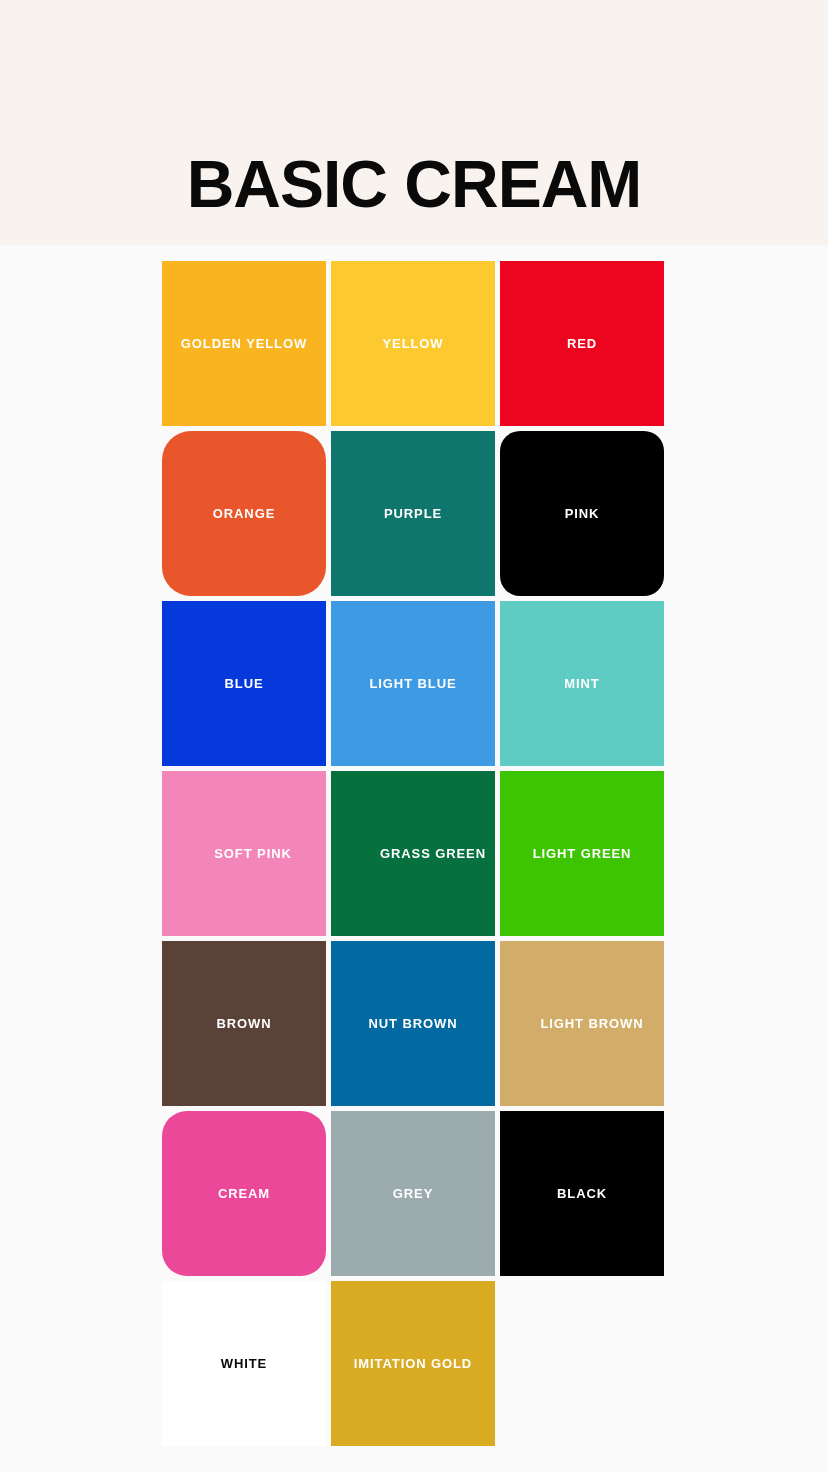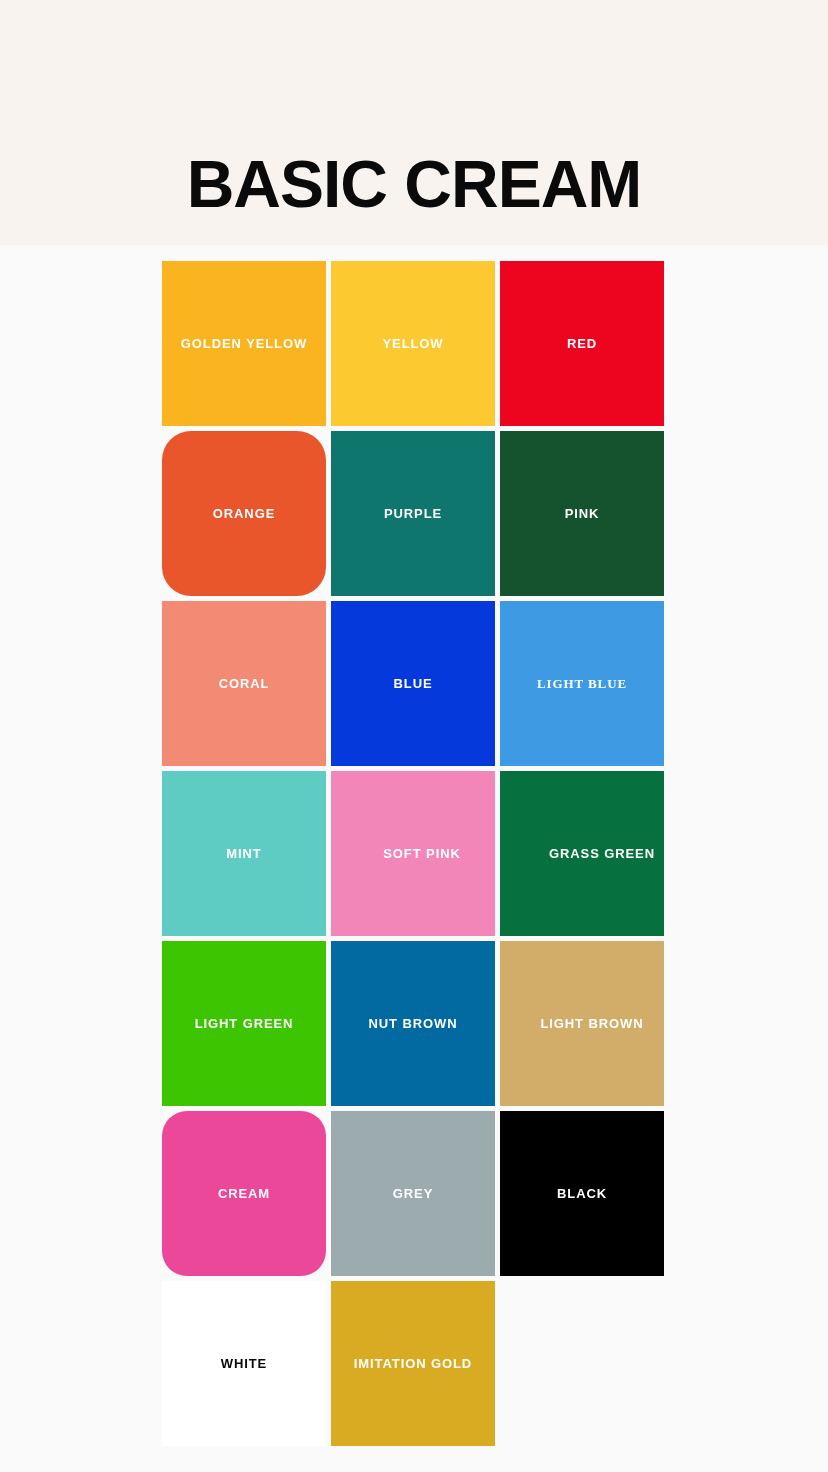--- a/index.html
+++ b/index.html
@@ -91,43 +91,43 @@
       </div>
       <div class="swatch" style="background: rgb(237, 5, 32);">
         <span class="swatch-label" style="color: rgb(255, 255, 255);">RED</span>
       </div>
       <div class="swatch" style="background: rgb(233, 86, 43); border-radius: 29px;">
         <span class="swatch-label" style="color: rgb(255, 255, 255);">ORANGE</span>
       </div>
       <div class="swatch" style="background: #0f766e;">
         <span class="swatch-label" style="color: rgb(255, 255, 255);">PURPLE</span>
       </div>
-      <div class="swatch" style="background: #14532d;">
+      <div class="swatch" style="background: #000000; border-radius: 20px;">
         <span class="swatch-label" style="color: rgb(255, 255, 255);">PINK</span>
-      </div>
-      <div class="swatch" style="background: rgb(242, 138, 116);">
-        <span class="swatch-label" style="color: rgb(255, 255, 255);">CORAL</span>
       </div>
       <div class="swatch" style="background: rgb(6, 57, 220);">
         <span class="swatch-label" style="color: rgb(255, 255, 255);">BLUE</span>
       </div>
       <div class="swatch" style="background: rgb(61, 154, 227);">
-        <span class="swatch-label" style="color: rgb(255, 255, 255); font-family: Liberation Serif, serif;">LIGHT BLUE</span>
+        <span class="swatch-label" style="color: rgb(255, 255, 255);">LIGHT BLUE</span>
       </div>
       <div class="swatch" style="background: rgb(95, 204, 195);">
         <span class="swatch-label" style="color: rgb(255, 255, 255);">MINT</span>
       </div>
       <div class="swatch" style="background: rgb(242, 134, 184); padding-left: 18px;">
         <span class="swatch-label" style="color: rgb(255, 255, 255);">SOFT PINK</span>
       </div>
       <div class="swatch" style="background: rgb(6, 113, 63); padding-left: 40px;">
         <span class="swatch-label" style="color: rgb(255, 255, 255);">GRASS GREEN</span>
       </div>
       <div class="swatch" style="background: rgb(60, 197, 0);">
         <span class="swatch-label" style="color: rgb(255, 255, 255);">LIGHT GREEN</span>
+      </div>
+      <div class="swatch" style="background: rgb(91, 66, 56);">
+        <span class="swatch-label" style="color: rgb(255, 255, 255);">BROWN</span>
       </div>
       <div class="swatch" style="background: #0369a1;">
         <span class="swatch-label" style="color: rgb(255, 255, 255);">NUT BROWN</span>
       </div>
       <div class="swatch" style="background: rgb(210, 172, 105); padding-left: 20px;">
         <span class="swatch-label" style="color: rgb(255, 255, 255);">LIGHT BROWN</span>
       </div>
       <div class="swatch" style="background: #ec4899; border-radius: 25px;">
         <span class="swatch-label" style="color: rgb(255, 255, 255);">CREAM</span>
       </div>

